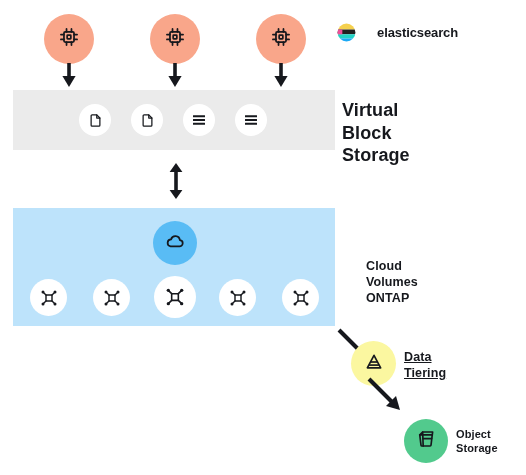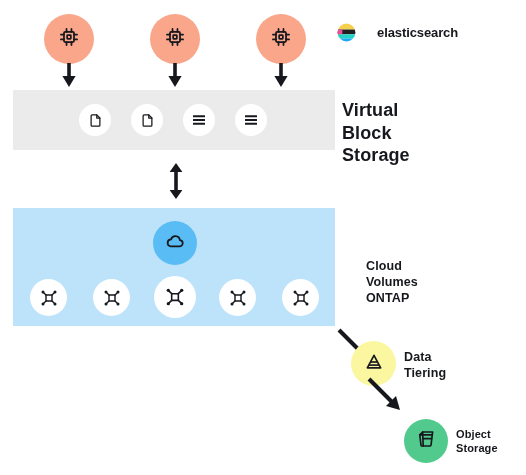--- a/index.html
+++ b/index.html
@@ -328,21 +328,21 @@
   <div class="abs circle tier-circle" style="left:351px; top:341px; width:45px; height:45px;">
     <span>
       <svg width="20" height="20" viewBox="0 0 24 24">
         <path d="M12 4 L20 19 H4 Z" fill="none" stroke="#16181d" stroke-width="2" stroke-linejoin="round"></path>
         <line x1="8.2" y1="12" x2="15.8" y2="12" stroke="#16181d" stroke-width="2"></line>
         <line x1="6.1" y1="15.7" x2="17.9" y2="15.7" stroke="#16181d" stroke-width="2"></line>
       </svg>
     </span>
   </div>
 
-  <div class="abs label" style="left:404px; top:350px; font-size:12.5px;">Data
+  <div class="abs label" style="left:404px; top:350px; font-size:12.5px;text-decoration:underline;">Data
 Tiering</div>
 
   <div class="abs arrow" style="left:367px; top:377px;">
     <svg width="34" height="34" viewBox="0 0 34 34">
       <line x1="2" y1="2" x2="27" y2="27" stroke="#16181d" stroke-width="4" stroke-linecap="butt"></line>
       <polygon points="33,33 19,29 29,19" fill="#16181d"></polygon>
     </svg>
   </div>
 
   <div class="abs circle obj-circle" style="left:404px; top:419px; width:44px; height:44px;">

